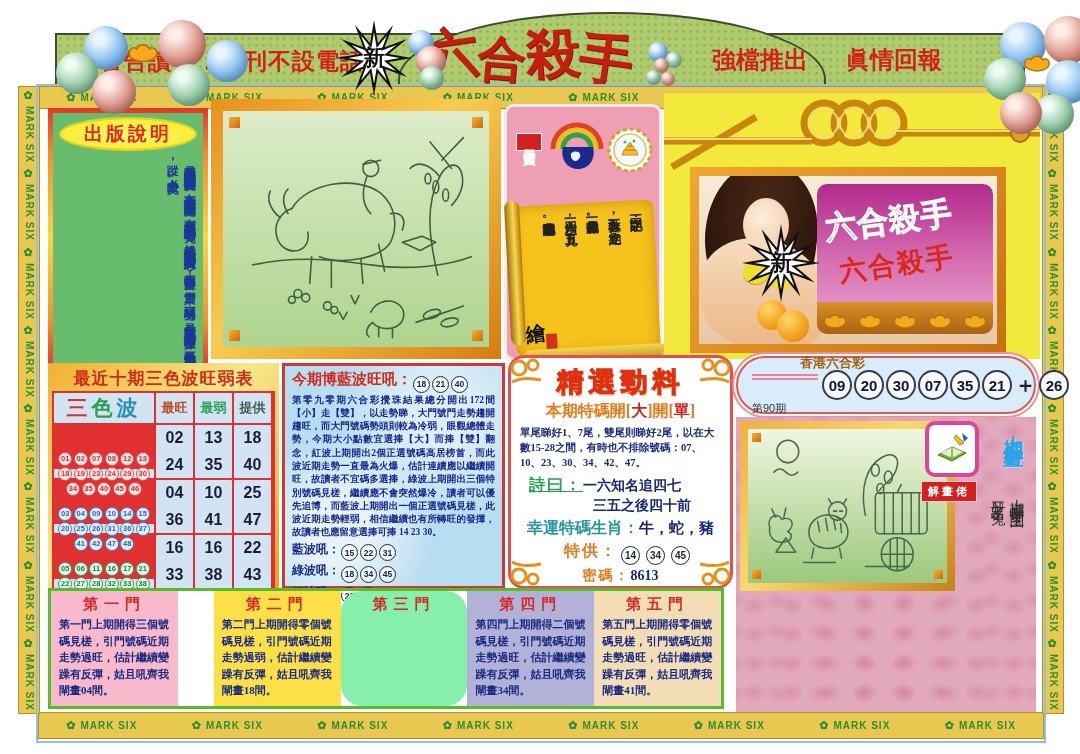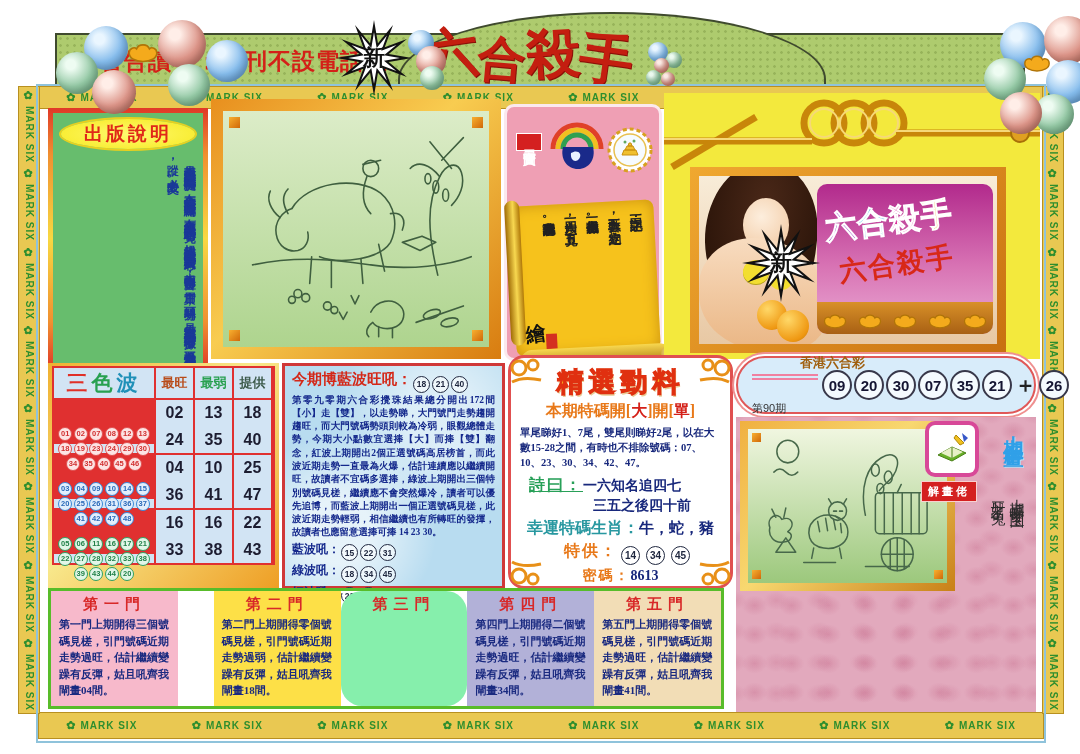--- a/index.html
+++ b/index.html
@@ -211,20 +211,24 @@
 </style>
 </head>
 <body>
 
 <div class="page">
 
   <div class="hdr-band"></div>
   <div class="hdr-arch"></div>
   <div class="hdr-warning">警告讀者：本刊不設電話查</div>
   <div class="hdr-title" id="hdrTitle"><span>六</span><span>合</span><span>殺</span><span>手</span></div>
+  <div class="hdr-slogans">
+    <span>強檔推出</span>
+    <span>眞情回報</span>
+  </div>
 
   <div class="ms-band ms-top" id="msTop">
       <span class="ms-item">
         <span class="ms-flower">✿</span>
         <span class="ms-text">MARK SIX</span>
       </span>
       <span class="ms-item">
         <span class="ms-flower">✿</span>
         <span class="ms-text">MARK SIX</span>
       </span>
@@ -523,20 +527,21 @@
 
   <div class="sb sb-girl">
     <svg viewBox="0 0 100 100">
       <path d="M100,50 69.3,55.2 93.3,75 64.1,64.1 75,93.3 55.2,69.3 50,100 44.8,69.3 25,93.3 35.9,64.1 6.7,75 30.7,55.2 0,50 30.7,44.8 6.7,25 35.9,35.9 25,6.7 44.8,30.7 50,0 55.2,30.7 75,6.7 64.1,35.9 93.3,25 69.3,44.8 Z" fill="#111"></path>
       <path d="M100,50 69.3,55.2 93.3,75 64.1,64.1 75,93.3 55.2,69.3 50,100 44.8,69.3 25,93.3 35.9,64.1 6.7,75 30.7,55.2 0,50 30.7,44.8 6.7,25 35.9,35.9 25,6.7 44.8,30.7 50,0 55.2,30.7 75,6.7 64.1,35.9 93.3,25 69.3,44.8 Z" fill="#fff" transform="translate(50,50) scale(0.68) translate(-50,-50)"></path>
     </svg>
     <span class="sb-txt">新</span>
   </div>
 
   <div class="wavet abs">
+    <div class="wt-title">最近十期三色波旺弱表</div>
     <div class="wt-grid" id="wtGrid">
         <div class="wt-cell wt-group-hd">
           <span class="w0">三</span>
           <span class="w1">色</span>
           <span class="w2">波</span>
         </div>
         <div class="wt-cell wt-col-hd ch0">最旺</div>
         <div class="wt-cell wt-col-hd ch1">最弱</div>
         <div class="wt-cell wt-col-hd ch2">提供</div>
         <div class="wt-cell wt-balls">

